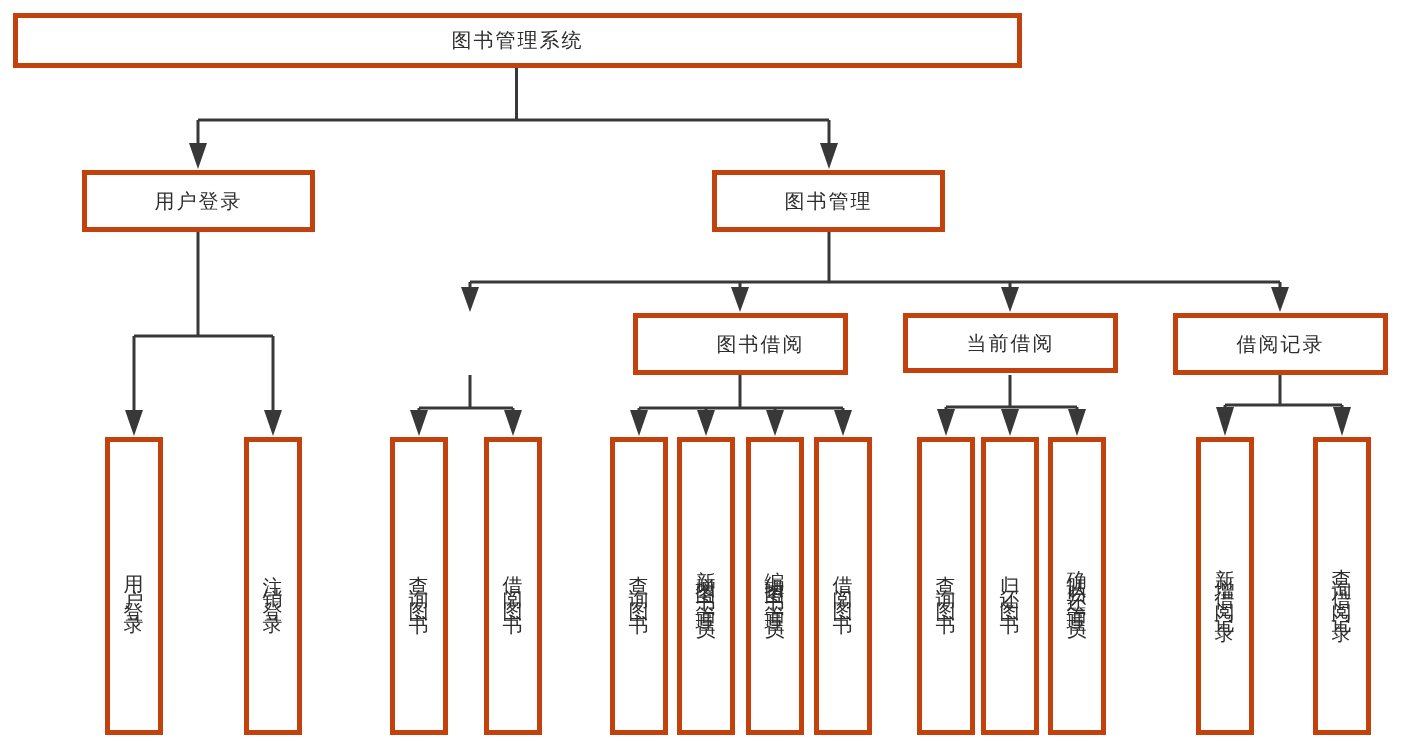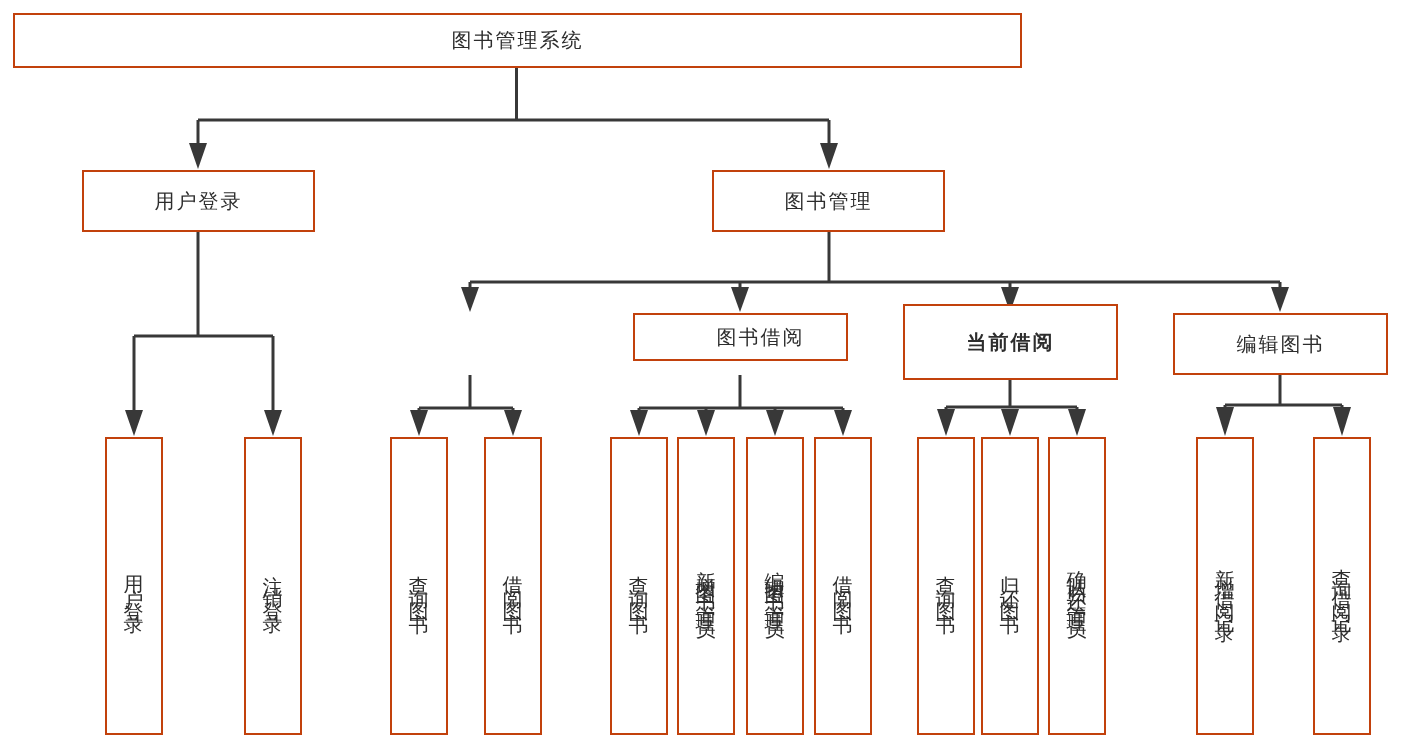--- a/index.html
+++ b/index.html
@@ -9,21 +9,21 @@
     height: 747px;
     background: #ffffff;
     font-family: "Liberation Sans", sans-serif;
     overflow: hidden;
   }
   #wires { position: absolute; left: 0; top: 0; z-index: 0; }
   .box {
     position: absolute;
     box-sizing: border-box;
     background: #ffffff;
-    border: 2px solid #c2410c;
+    border: 5px solid #c2410c;
     color: #2d2d2d;
     display: flex;
     align-items: center;
     justify-content: center;
     text-align: center;
     font-size: 20px;
     letter-spacing: 2px;
     z-index: 1;
   }
   .leaf {
@@ -36,22 +36,22 @@
   .leaf.long  { letter-spacing: 7px; }
   .leaf.mid   { letter-spacing: 11px; }
 
   
   #n-root          { left: 13px;  top: 13px;  width: 1009px; height: 55px; }
   
   #n-user-login    { left: 82px;  top: 170px; width: 233px; height: 62px; }
   #n-book-mgmt     { left: 712px; top: 170px; width: 233px; height: 62px; }
   
   #n-new-book      { left: 363px; top: 313px; width: 215px; height: 62px; }
-  #n-book-borrow   { left: 633px; top: 313px; width: 215px; height: 48px; padding-left: 40px; }
-  #n-current-borrow{ left: 903px; top: 304px; width: 215px; height: 76px; font-weight: bold; }
+  #n-book-borrow   { left: 633px; top: 313px; width: 215px; height: 62px; padding-left: 40px; }
+  #n-current-borrow{ left: 903px; top: 313px; width: 215px; height: 60px; }
   #n-borrow-record { left: 1173px;top: 313px; width: 215px; height: 62px; }
   
   .leaf { top: 437px; width: 58px; height: 298px; }
   #l-user-login { left: 105px; }
   #l-logout     { left: 244px; }
   #l-nbr-query  { left: 390px; }
   #l-nbr-borrow { left: 484px; }
   #l-bb-query   { left: 610px; }
   #l-bb-add     { left: 677px; }
   #l-bb-edit    { left: 746px; }
@@ -167,21 +167,21 @@
     </g>
   </svg>
 
   <div class="box" id="n-root">图书管理系统</div>
 
   <div class="box" id="n-user-login">用户登录</div>
   <div class="box" id="n-book-mgmt">图书管理</div>
 
   <div class="box" id="n-book-borrow">图书借阅</div>
   <div class="box" id="n-current-borrow">当前借阅</div>
-  <div class="box" id="n-borrow-record">编辑图书</div>
+  <div class="box" id="n-borrow-record">借阅记录</div>
 
   <div class="box leaf" id="l-user-login">用户登录</div>
   <div class="box leaf" id="l-logout">注销登录</div>
 
   <div class="box leaf" id="l-nbr-query">查询图书</div>
   <div class="box leaf" id="l-nbr-borrow">借阅图书</div>
 
   <div class="box leaf" id="l-bb-query">查询图书</div>
   <div class="box leaf long" id="l-bb-add">新增图书（管理员）</div>
   <div class="box leaf long" id="l-bb-edit">编辑图书（管理员）</div>

